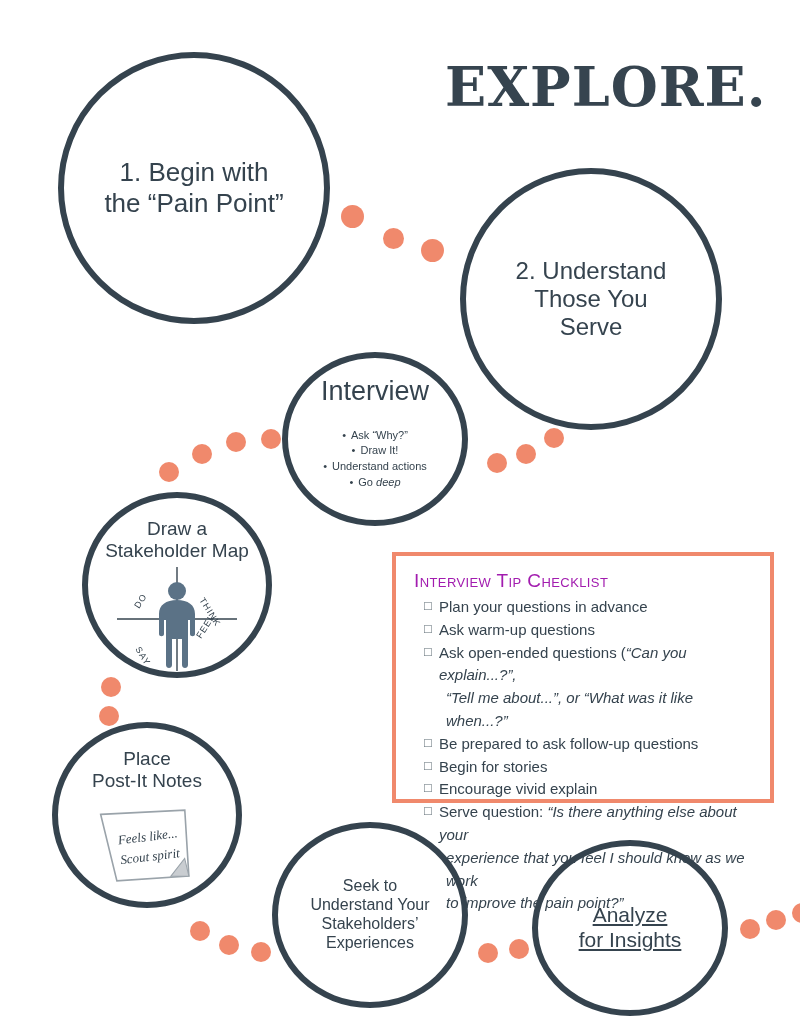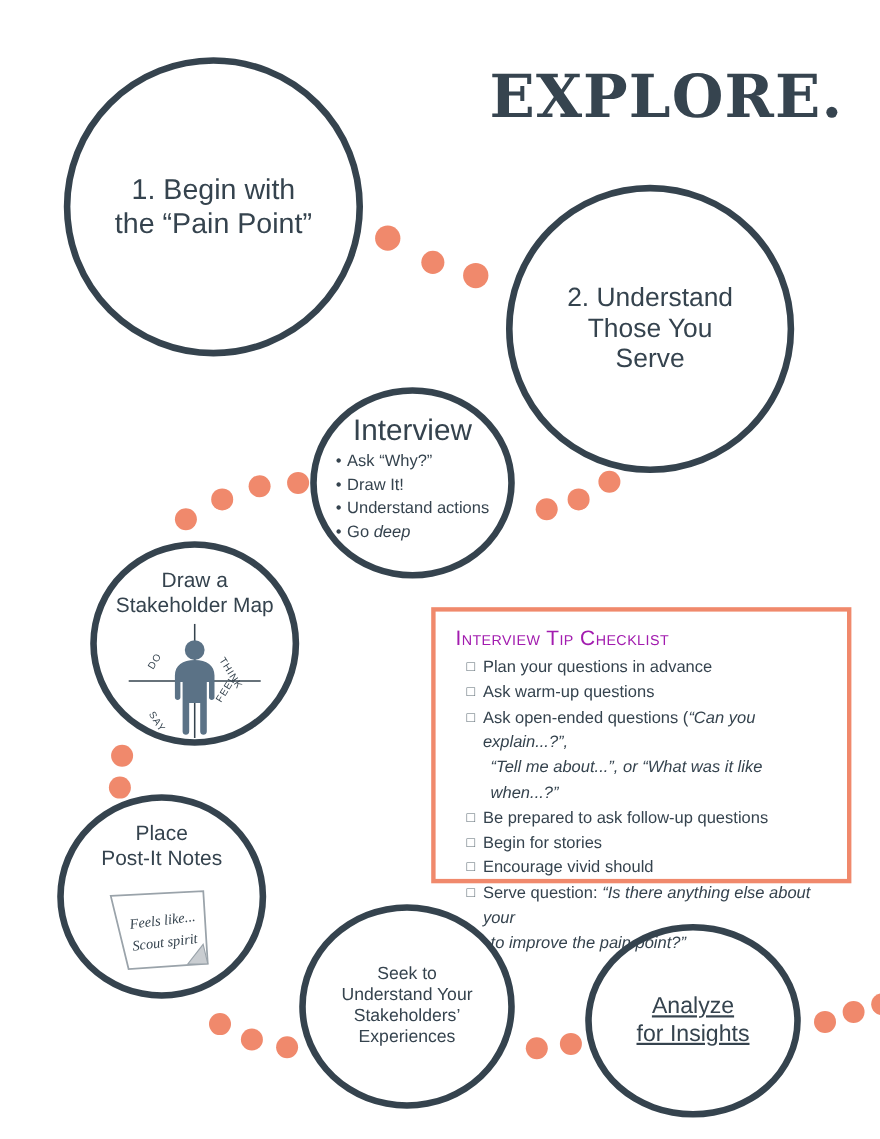--- a/index.html
+++ b/index.html
@@ -84,25 +84,25 @@
     justify-content: center;
   }
   #circle-analyze {
     left: 532px; top: 840px; width: 196px; height: 176px;
     font-size: 21px;
     text-decoration: underline;
   }
 
   
   #interview-bullets {
-    margin: 1px 0 0 0;
+    margin: 20px 0 0 0;
     padding: 0;
     list-style: none;
-    text-align: left;
-    font-size: 15px;
+    text-align: center;
+    font-size: 11px;
     line-height: 1.42;
     color: #35434e;
   }
   #interview-bullets li {
     white-space: nowrap;
   }
   #interview-bullets li::before {
     content: "\2022";
     margin-right: 5px;
   }
@@ -256,24 +256,25 @@
         <span>Ask open-ended questions (</span><span class="em">“Can you explain...?”,</span>
         <span class="cont em">“Tell me about...”, or “What was it like when...?”</span>
       </li>
       <li>
         <span>Be prepared to ask follow-up questions</span>
       </li>
       <li>
         <span>Begin for stories</span>
       </li>
       <li>
-        <span>Encourage vivid should</span>
+        <span>Encourage vivid explain</span>
       </li>
       <li>
         <span>Serve question: </span><span class="em">“Is there anything else about your</span>
+        <span class="cont em">experience that you feel I should know as we work</span>
         <span class="cont em">to improve the pain point?”</span>
       </li>
     </ul>
   </div>
 
   <div id="dot-layer">
       <div class="dot" style="left: 341px; top: 205px; width: 23px; height: 23px; background: rgb(240, 137, 108);"></div>
       <div class="dot" style="left: 383px; top: 228px; width: 21px; height: 21px; background: rgb(240, 137, 108);"></div>
       <div class="dot" style="left: 421px; top: 239px; width: 23px; height: 23px; background: rgb(240, 137, 108);"></div>
       <div class="dot" style="left: 159px; top: 462px; width: 20px; height: 20px; background: rgb(240, 137, 108);"></div>

